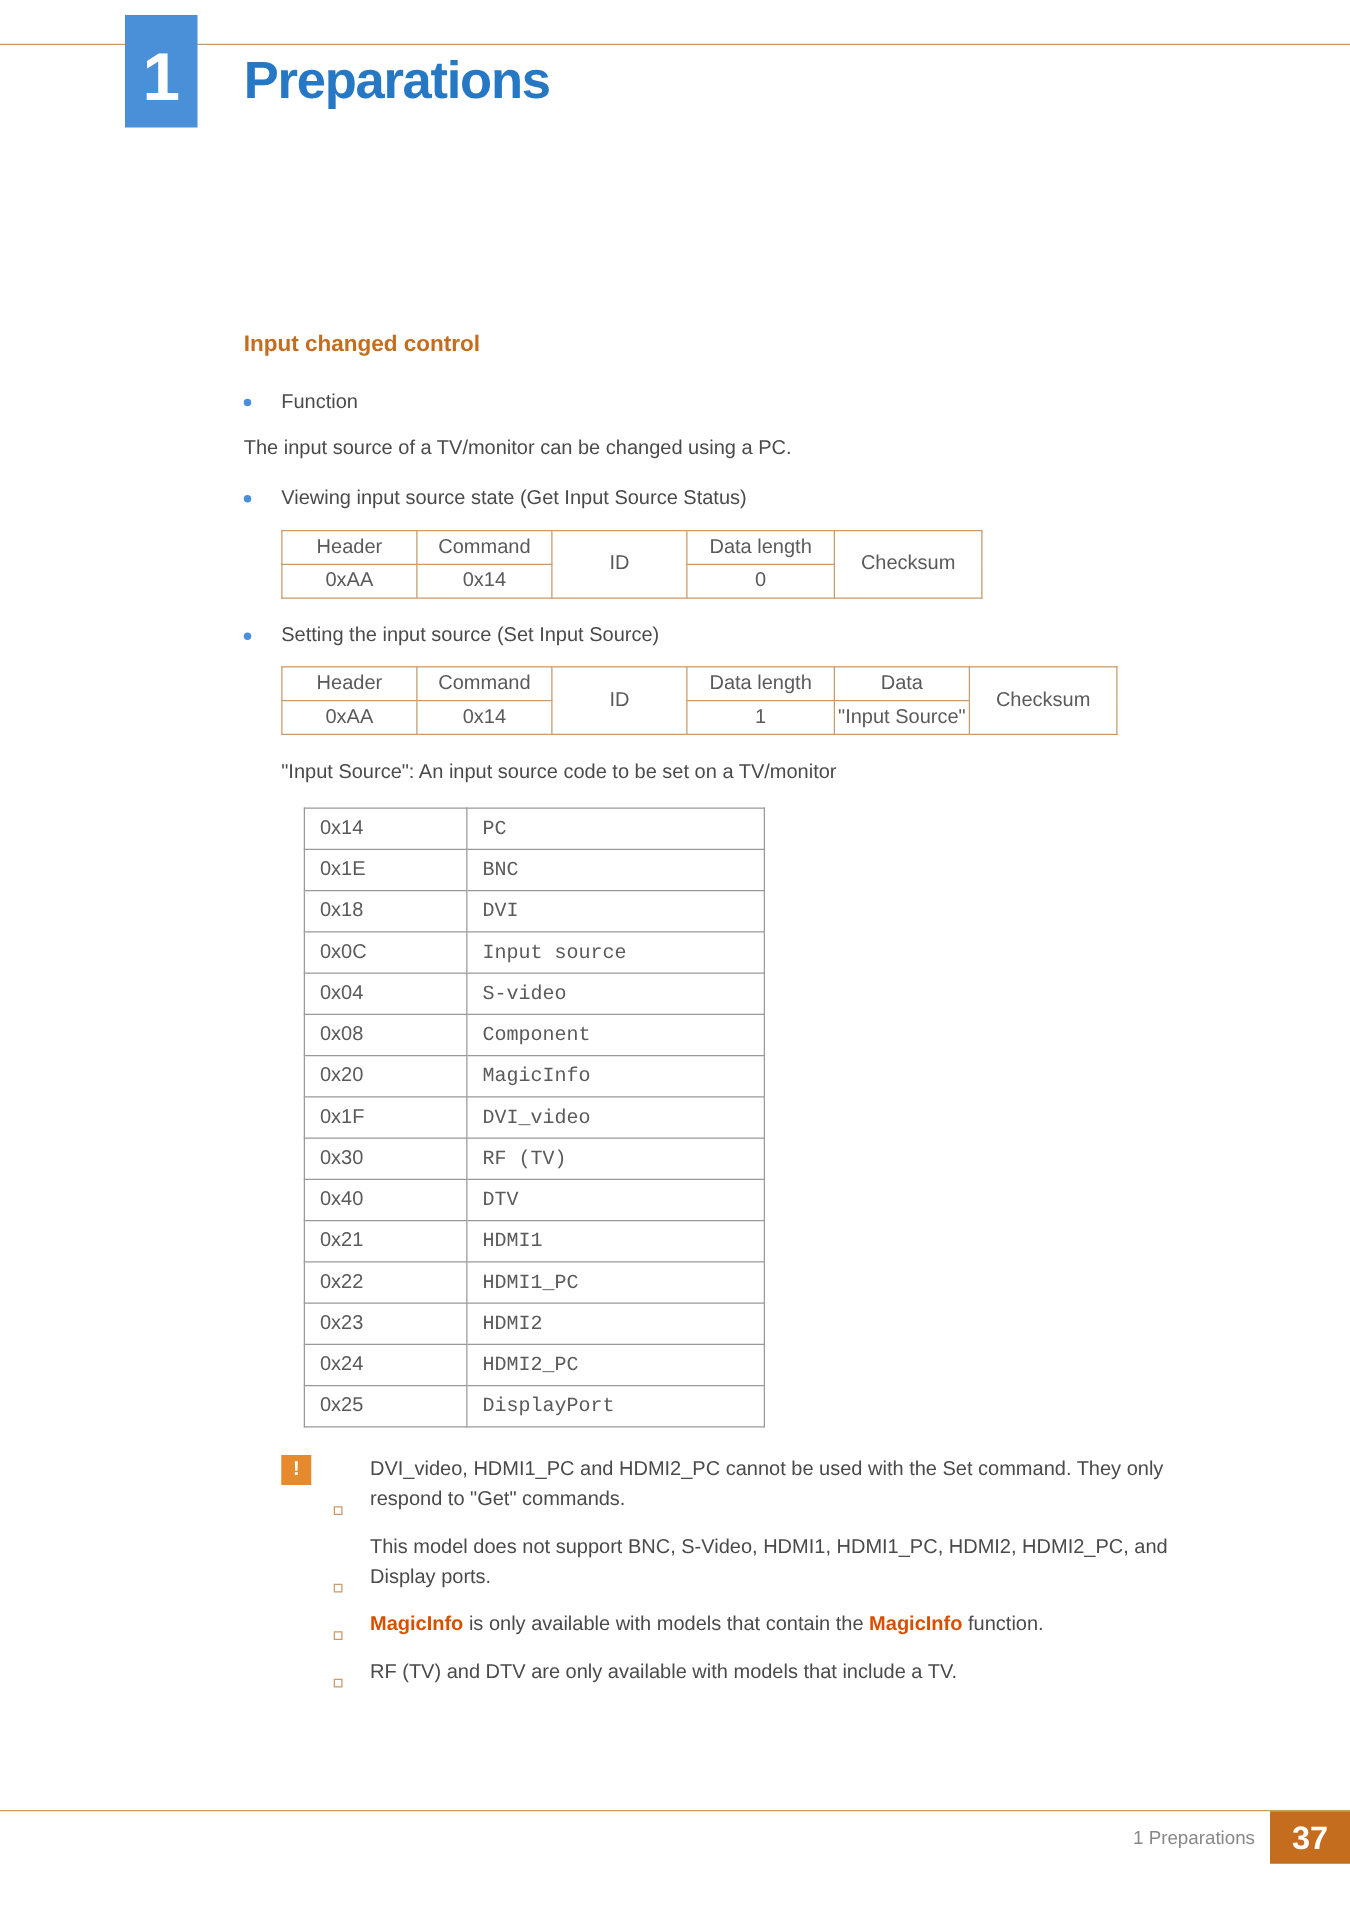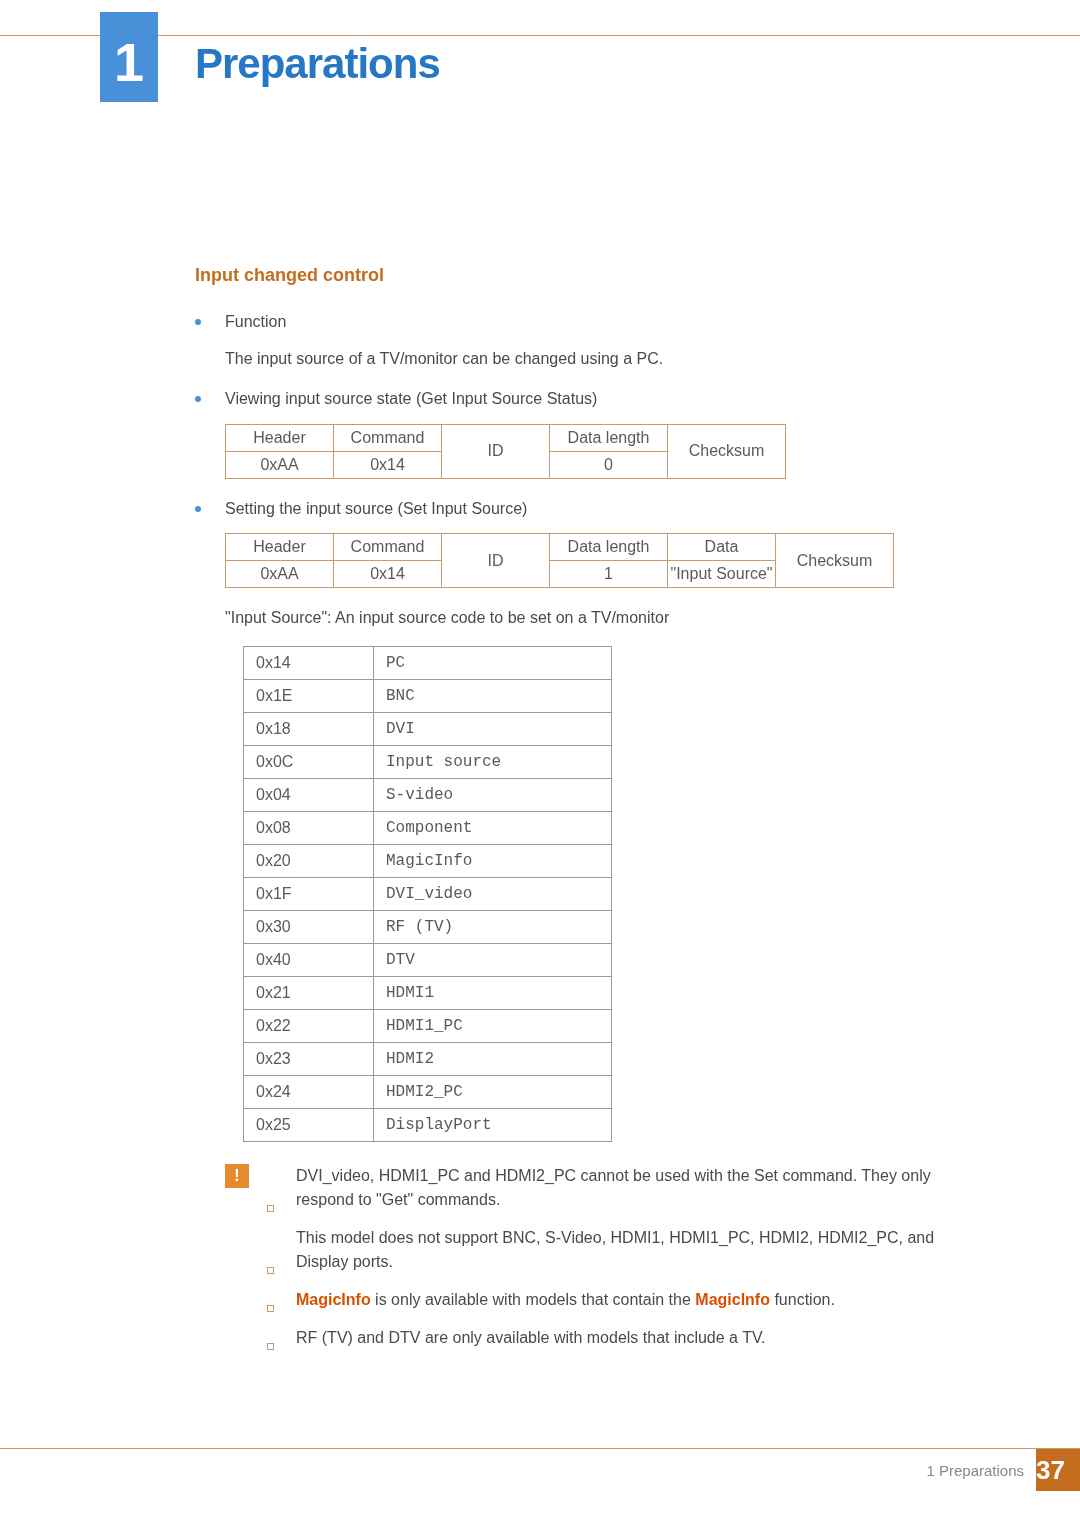--- a/index.html
+++ b/index.html
@@ -61,21 +61,21 @@
   }
   .bullet-dot {
     width: 6px; height: 6px;
     background: #4a90d9;
     border-radius: 50%;
     margin-top: 9px;
     margin-right: 24px;
     flex-shrink: 0;
   }
   .bullet-text { line-height: 1.55; flex: 1; }
-  .sub-text { margin-left: 30px; margin-bottom: 16px; line-height: 1.5; }
+  .sub-text { margin-bottom: 16px; line-height: 1.5; }
   table.cmd {
     margin-left: 30px;
     border-collapse: collapse;
     margin-bottom: 18px;
   }
   table.cmd td, table.cmd th {
     border: 1px solid #c99a6a;
     padding: 4px 0;
     text-align: center;
     font-weight: normal;
@@ -144,22 +144,23 @@
     background: #c99a6a;
   }
   .footer-text {
     color: #888;
     font-size: 15px;
     margin-right: 12px;
   }
   .page-num {
     background: #c46d1f;
     color: #fff;
-    width: 44px;
+    width: 64px;
     height: 42px;
+    text-align: center;
     line-height: 42px;
     font-size: 26px;
     font-weight: bold;
   }
 </style>
 </head>
 <body>
 
 <div class="top-line"></div>
 <div class="chapter-tab">1</div>

